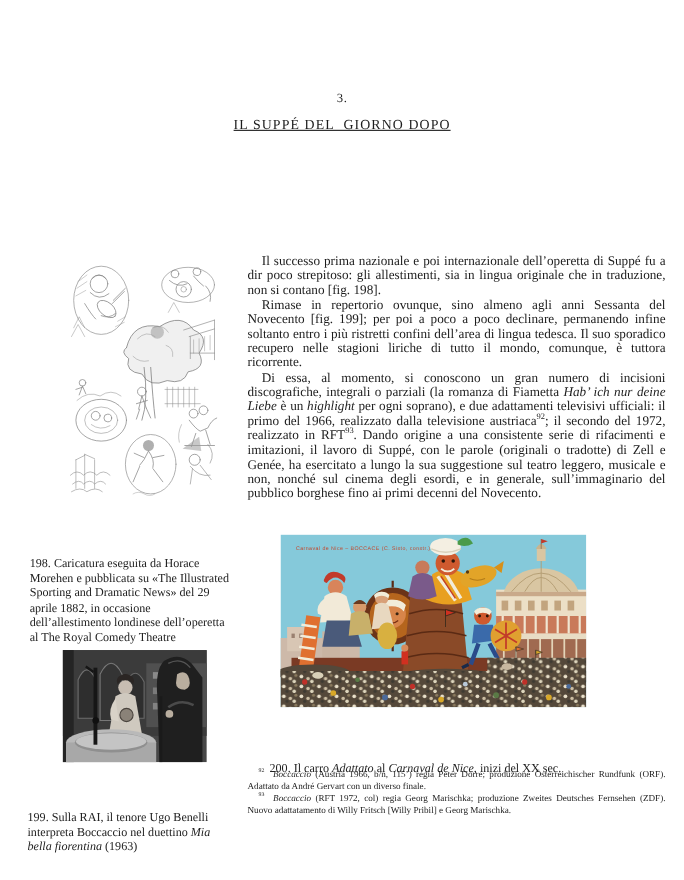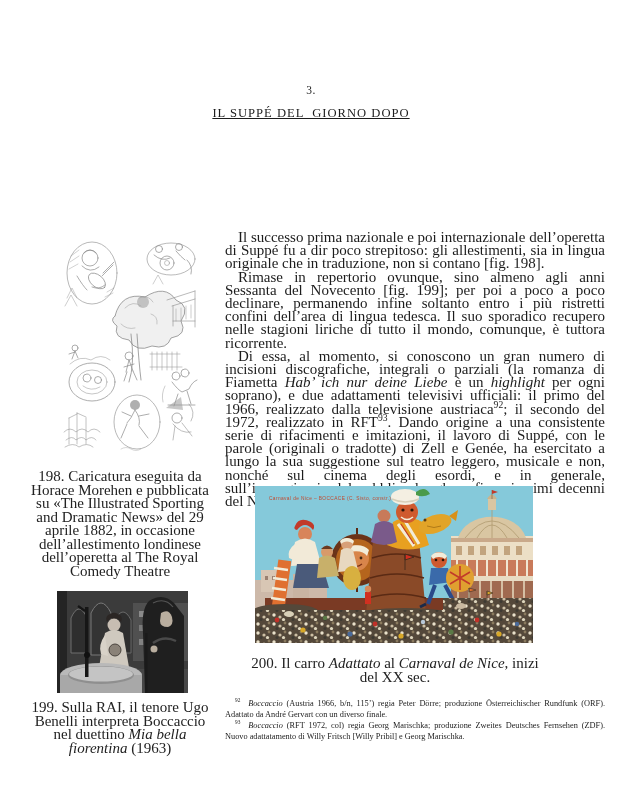--- a/index.html
+++ b/index.html
@@ -10,29 +10,29 @@
   .chapter-number {
     position:absolute; top:84px; left:0; width:622px;
     text-align:center; font-size:11.5px; letter-spacing:0.5px;
   }
   .chapter-title {
     position:absolute; top:106px; left:0; width:622px;
     text-align:center; font-size:12.6px; letter-spacing:1px; white-space:pre;text-decoration:underline;
   }
   .bodytext {
     position:absolute; top:231px; left:225px; width:380px;
-    font-size:15px; line-height:13.2px; text-align:justify;
+    font-size:12px; line-height:13.2px; text-align:justify;
   }
   .bodytext p { margin:0; text-indent:13px; }
   .bodytext sup, .fn sup { font-size:64%; vertical-align:super; line-height:0; }
   .fig198 { position:absolute; top:236px; left:55px; width:146px; height:219px; }
   .fig199 { position:absolute; top:591px; left:57px; width:131px; height:102px; }
   .fig200 { position:absolute; top:486px; left:255px; width:278px; height:157px; }
   .cap {
-    position:absolute; text-align:center; font-size:15px; line-height:13.5px; color:#222;
+    position:absolute; font-size:11px; line-height:13.5px; color:#222;margin-top:36px;
   }
   .cap198 { top:470px; left:27px; width:186px; }
   .cap199 { top:701px; left:25px; width:190px; }
   .cap200 { top:657px; left:245px; width:300px; }
   .footnotes {
     position:absolute; top:699px; left:225px; width:380px;
     font-size:8.3px; line-height:10.9px; text-align:justify;
   }
   .footnotes p { margin:0; text-indent:10px; }
   .fn sup { margin-right:4px; }

